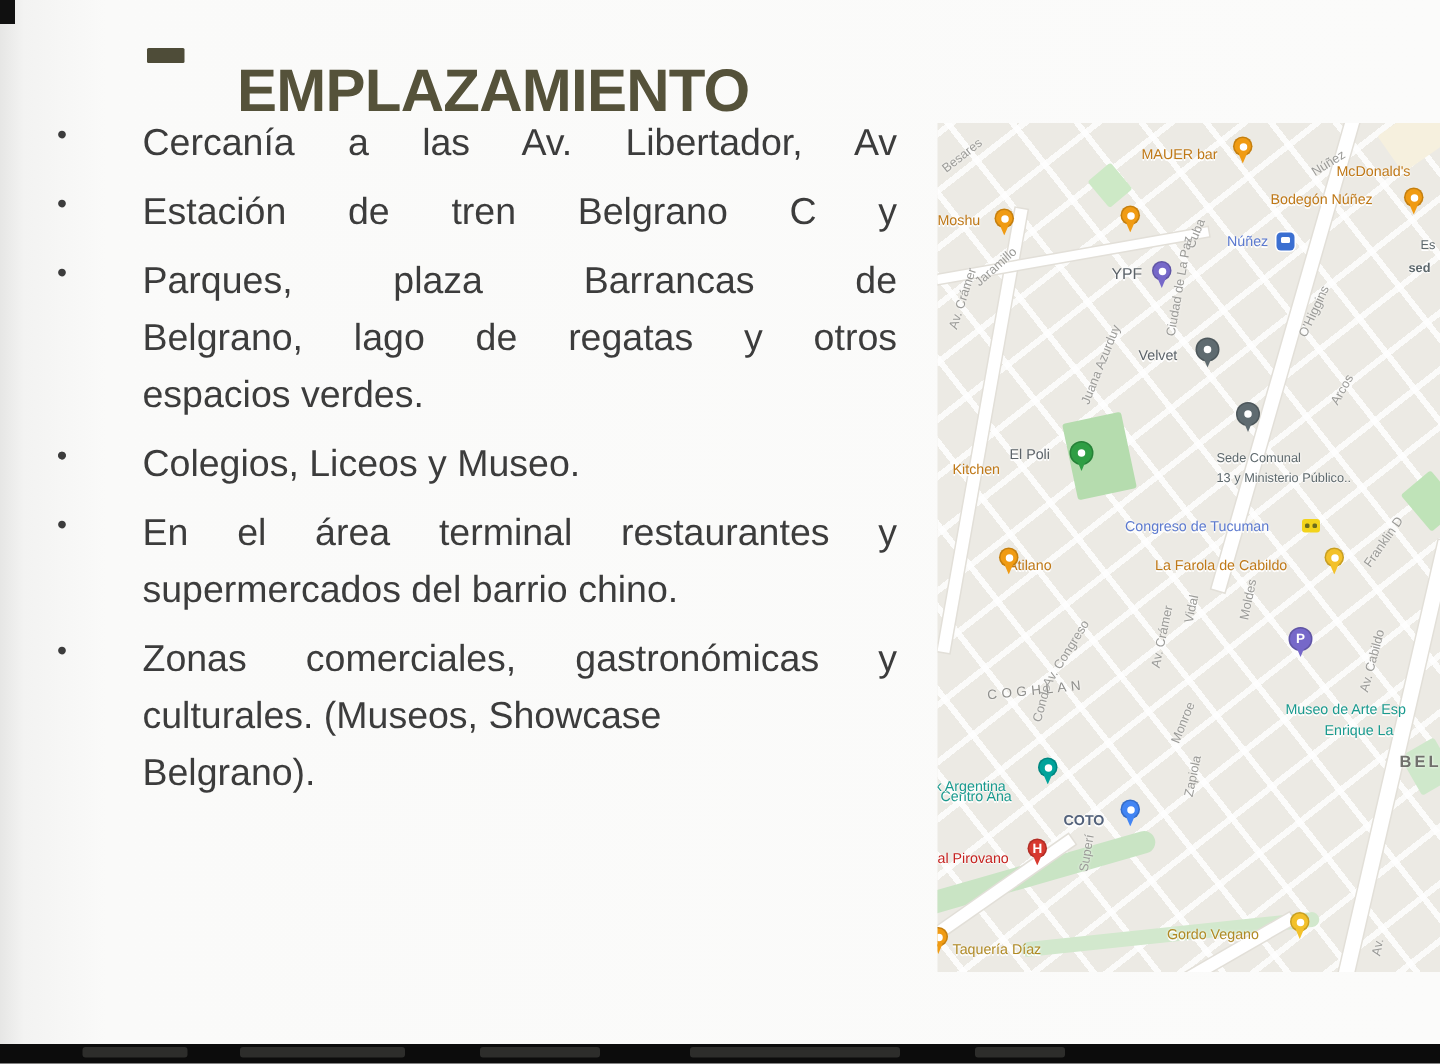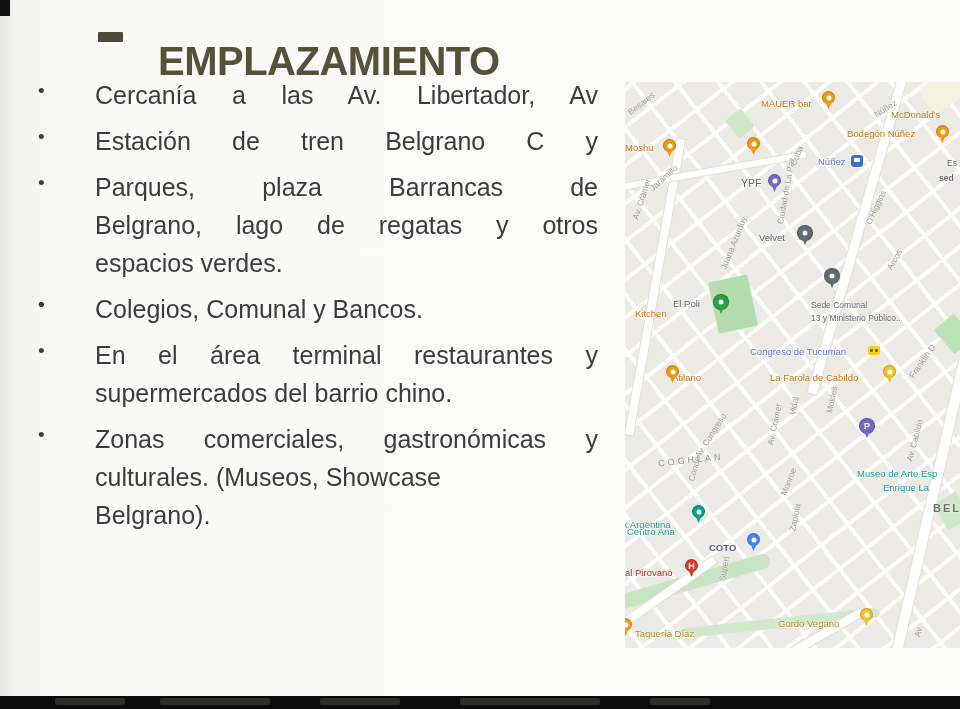--- a/index.html
+++ b/index.html
@@ -95,21 +95,21 @@
         <span class="dot">•</span>
       <span class="bl j">Parques, plaza Barrancas de</span>
       <span class="bl j">Belgrano, lago de regatas y otros</span>
       <span class="bl">espacios verdes.</span>
     </li>
     <li>
         <span class="dot">•</span>
     </li>
     <li>
         <span class="dot">•</span>
-      <span class="bl">Colegios, Comunal y Bancos.</span>
+      <span class="bl">Colegios, Liceos y Museo.</span>
     </li>
     <li>
         <span class="dot">•</span>
       <span class="bl j">En el área terminal restaurantes y</span>
       <span class="bl">supermercados del barrio chino.</span>
     </li>
     <li>
         <span class="dot">•</span>
       <span class="bl j">Zonas comerciales, gastronómicas y</span>
       <span class="bl">culturales. (Museos, Showcase</span>

